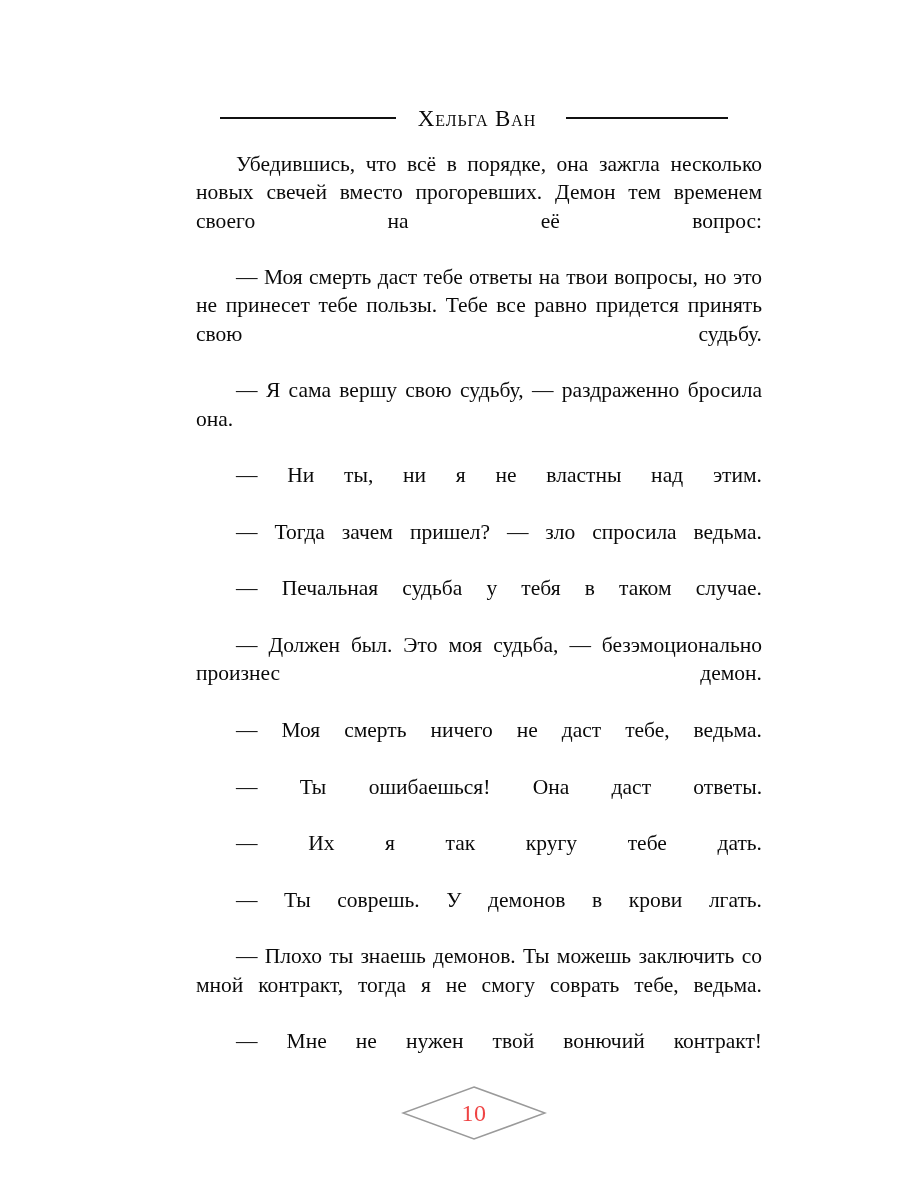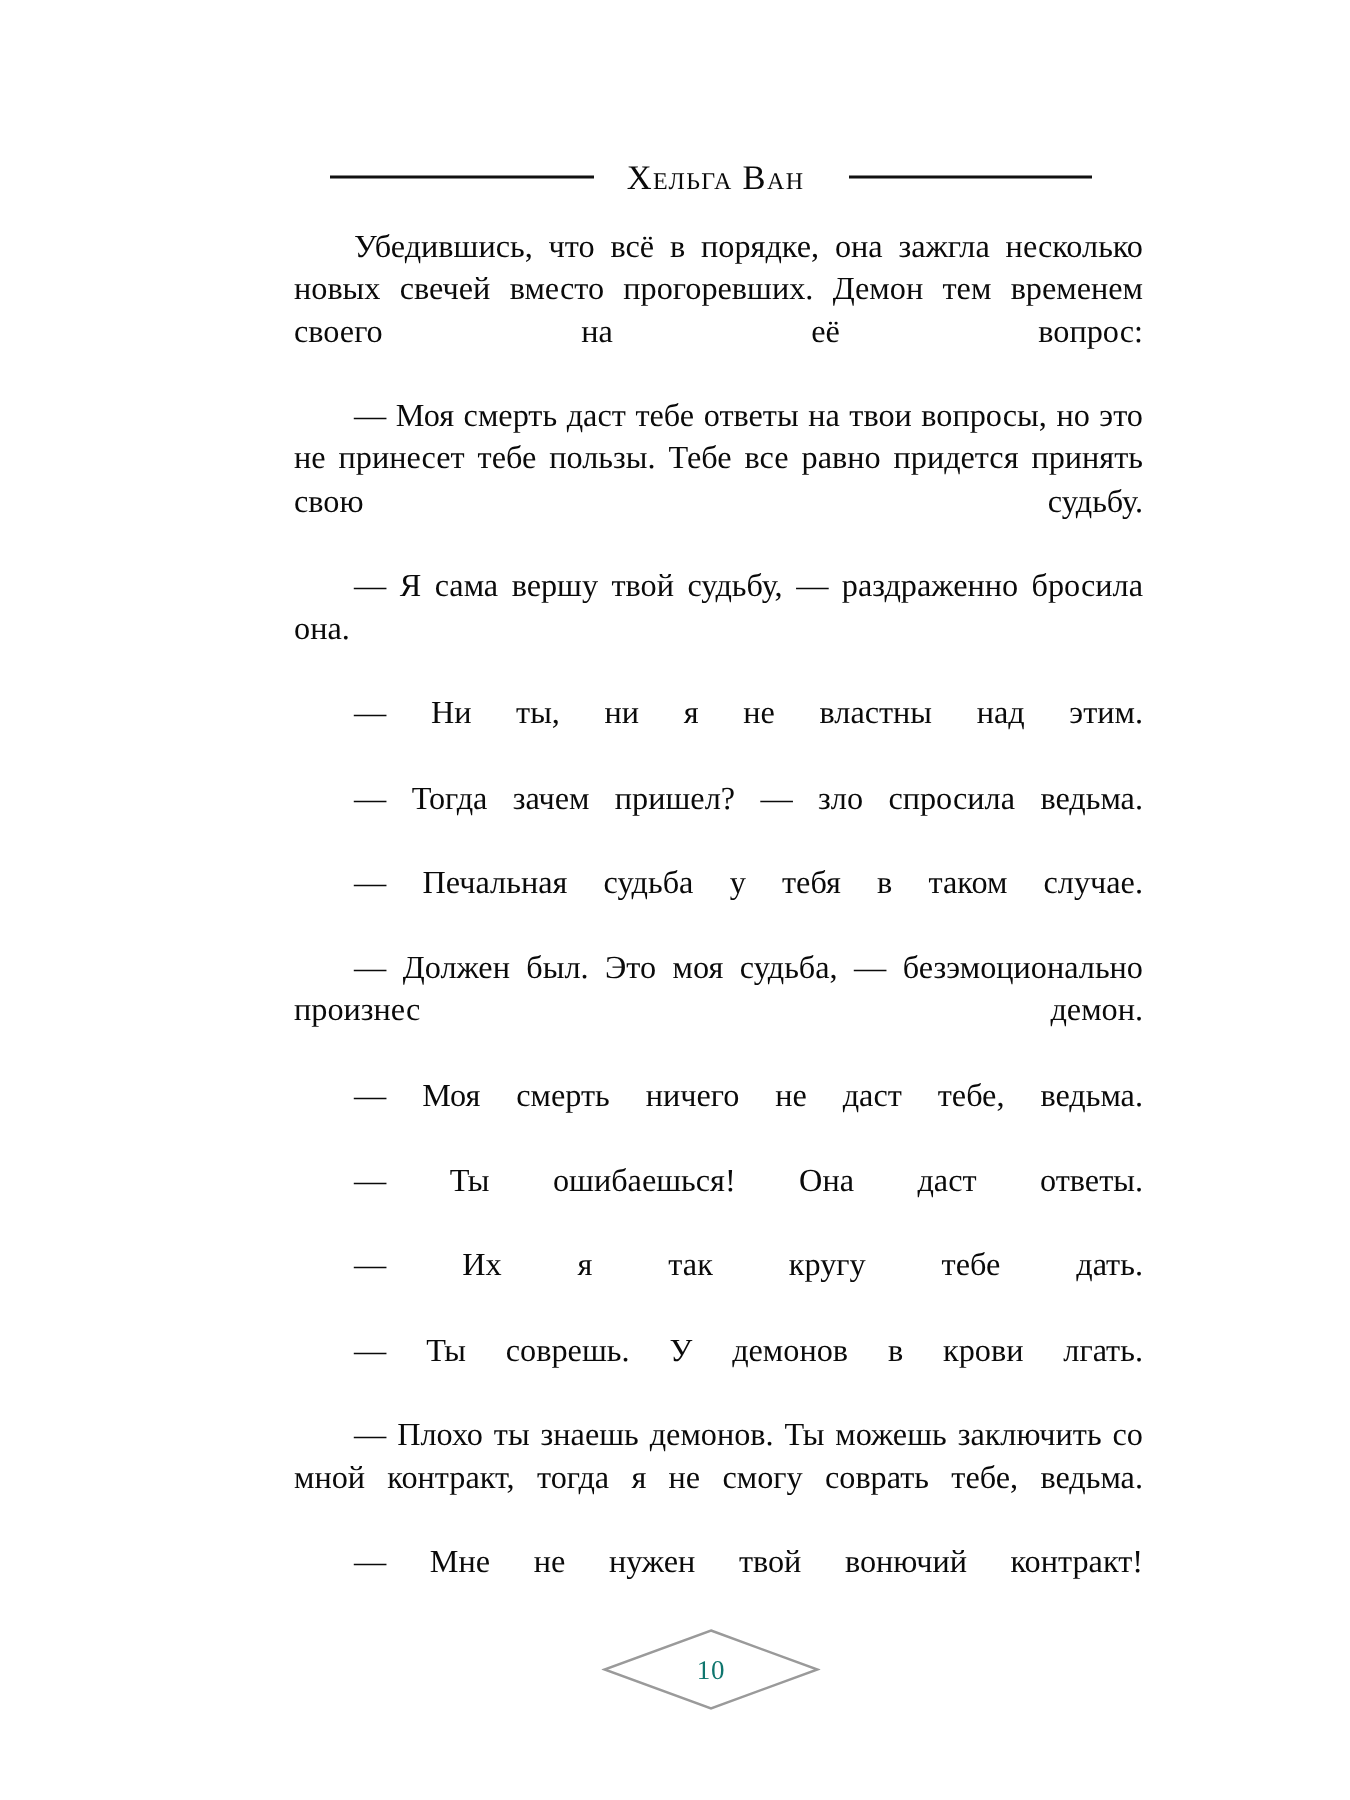--- a/index.html
+++ b/index.html
@@ -97,40 +97,40 @@
   }
   .folio-number {
     position: absolute;
     left: 0;
     top: 0;
     width: 146px;
     height: 56px;
     display: flex;
     align-items: center;
     justify-content: center;
-    font-size: 18px;
-    color: #0f766e;
+    font-size: 24px;
+    color: #ef4444;
     letter-spacing: 0.5px;
   }
 </style>
 </head>
 <body>
 
 <div class="page">
 
   <div class="running-head">
     <span class="head-rule left"></span>
     <span class="head-title">Хельга Ван</span>
     <span class="head-rule right"></span>
   </div>
 
   <div class="textblock">
       <p>Убедившись, что всё в порядке, она зажгла несколько новых свечей вместо прогоревших. Демон тем временем своего на её вопрос:</p>
       <p>— Моя смерть даст тебе ответы на твои вопросы, но это не принесет тебе пользы. Тебе все равно придется принять свою судьбу.</p>
-      <p>— Я сама вершу твой судьбу, — раздраженно бросила она.</p>
+      <p>— Я сама вершу свою судьбу, — раздраженно бросила она.</p>
       <p>— Ни ты, ни я не властны над этим.</p>
       <p>— Тогда зачем пришел? — зло спросила ведьма.</p>
       <p>— Печальная судьба у тебя в таком случае.</p>
       <p>— Должен был. Это моя судьба, — безэмоционально произнес демон.</p>
       <p>— Моя смерть ничего не даст тебе, ведьма.</p>
       <p>— Ты ошибаешься! Она даст ответы.</p>
       <p>— Их я так кругу тебе дать.</p>
       <p>— Ты соврешь. У демонов в крови лгать.</p>
       <p>— Плохо ты знаешь демонов. Ты можешь заключить со мной контракт, тогда я не смогу соврать тебе, ведьма.</p>
       <p>— Мне не нужен твой вонючий контракт!</p>

